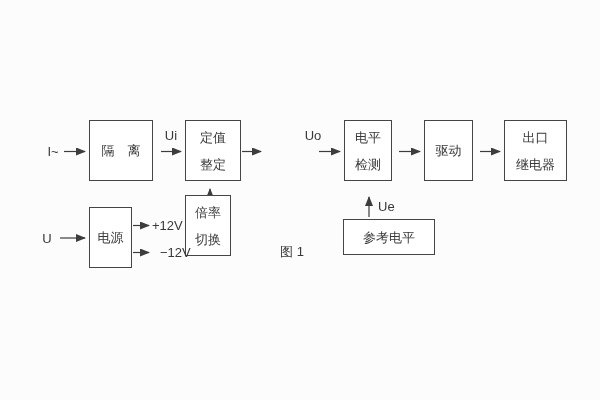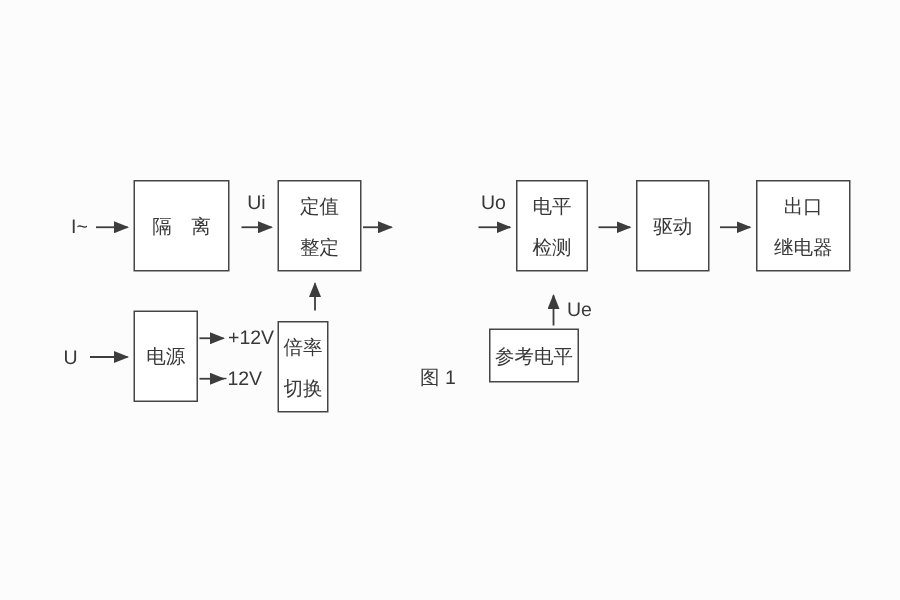--- a/index.html
+++ b/index.html
@@ -68,33 +68,33 @@
   <div class="box" style="left:504px;top:120px;width:63px;height:61px">
     <span>出口</span>
     <span>继电器</span>
   </div>
 
   <div class="box" style="left:89px;top:207px;width:43px;height:61px">
     <span>电源</span>
 
   </div>
 
-  <div class="box" style="left:185px;top:214px;width:34px;height:61px">
+  <div class="box" style="left:185px;top:195px;width:46px;height:61px">
     <span>倍率</span>
     <span>切换</span>
   </div>
 
-  <div class="box" style="left:326px;top:219px;width:60px;height:36px">
+  <div class="box" style="left:343px;top:219px;width:92px;height:36px">
     <span>参考电平</span>
 
   </div>
 
   <div class="lbl c" style="left:53px;top:151px">I~</div>
   <div class="lbl c" style="left:47px;top:238px">U</div>
   <div class="lbl c" style="left:171px;top:135px">Ui</div>
-  <div class="lbl c" style="left:329px;top:135px">Uo</div>
+  <div class="lbl c" style="left:313px;top:135px">Uo</div>
   <div class="lbl v" style="left:378px;top:206px">Ue</div>
   <div class="lbl v" style="left:152px;top:225px">+12V</div>
-  <div class="lbl v" style="left:144px;top:252px">−12V</div>
+  <div class="lbl v" style="left:160px;top:252px">−12V</div>
 
   <div class="lbl c" style="left:292px;top:252px">图 1</div>
 
 </div>
 
 </body></html>

